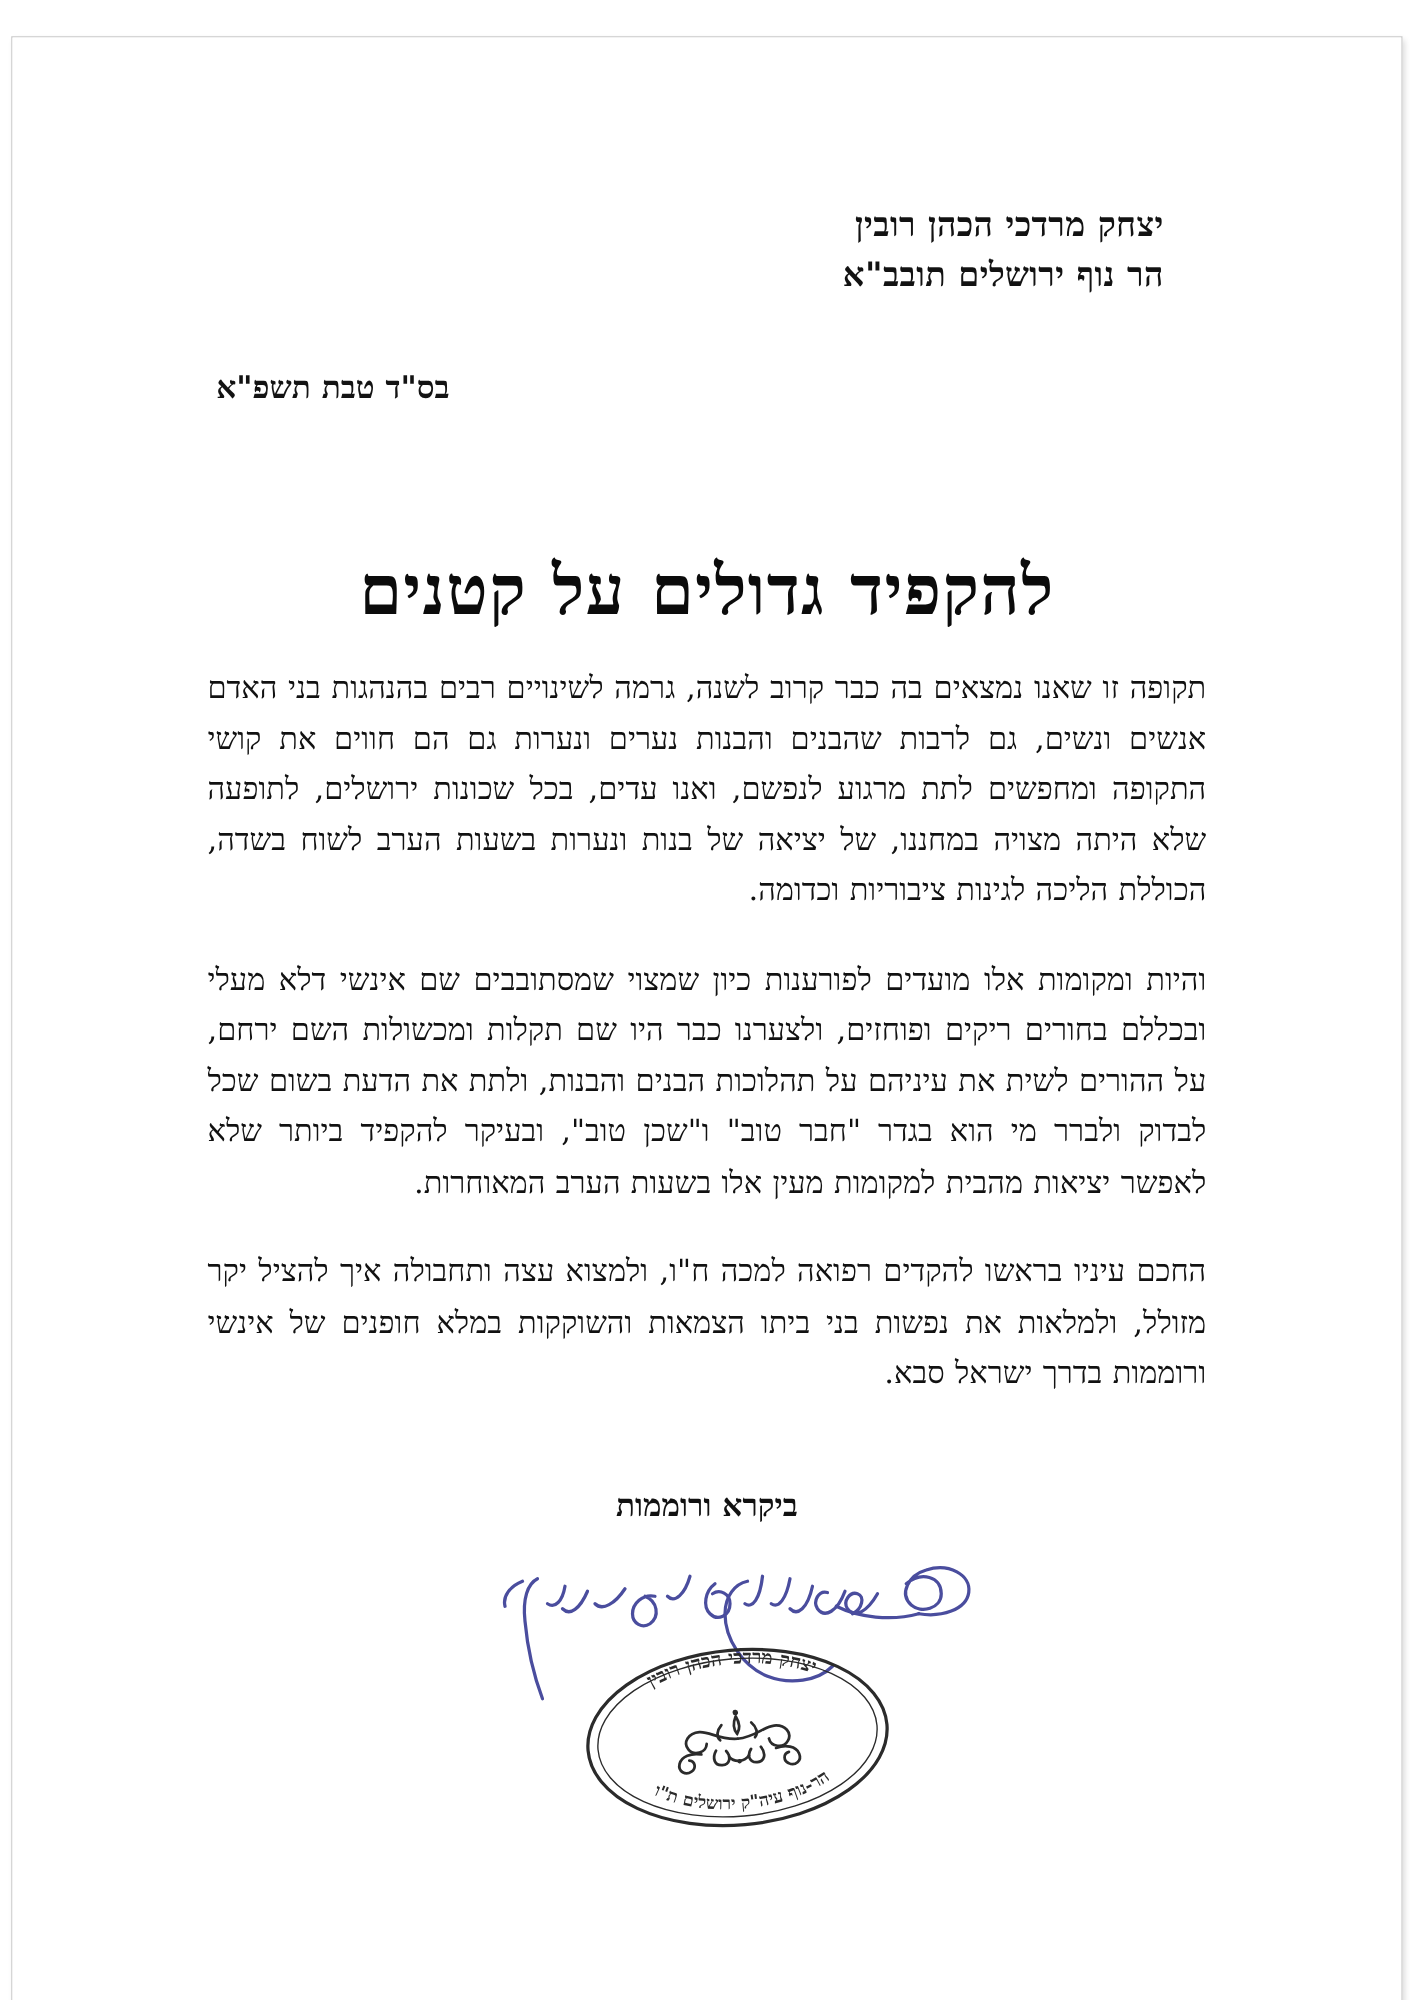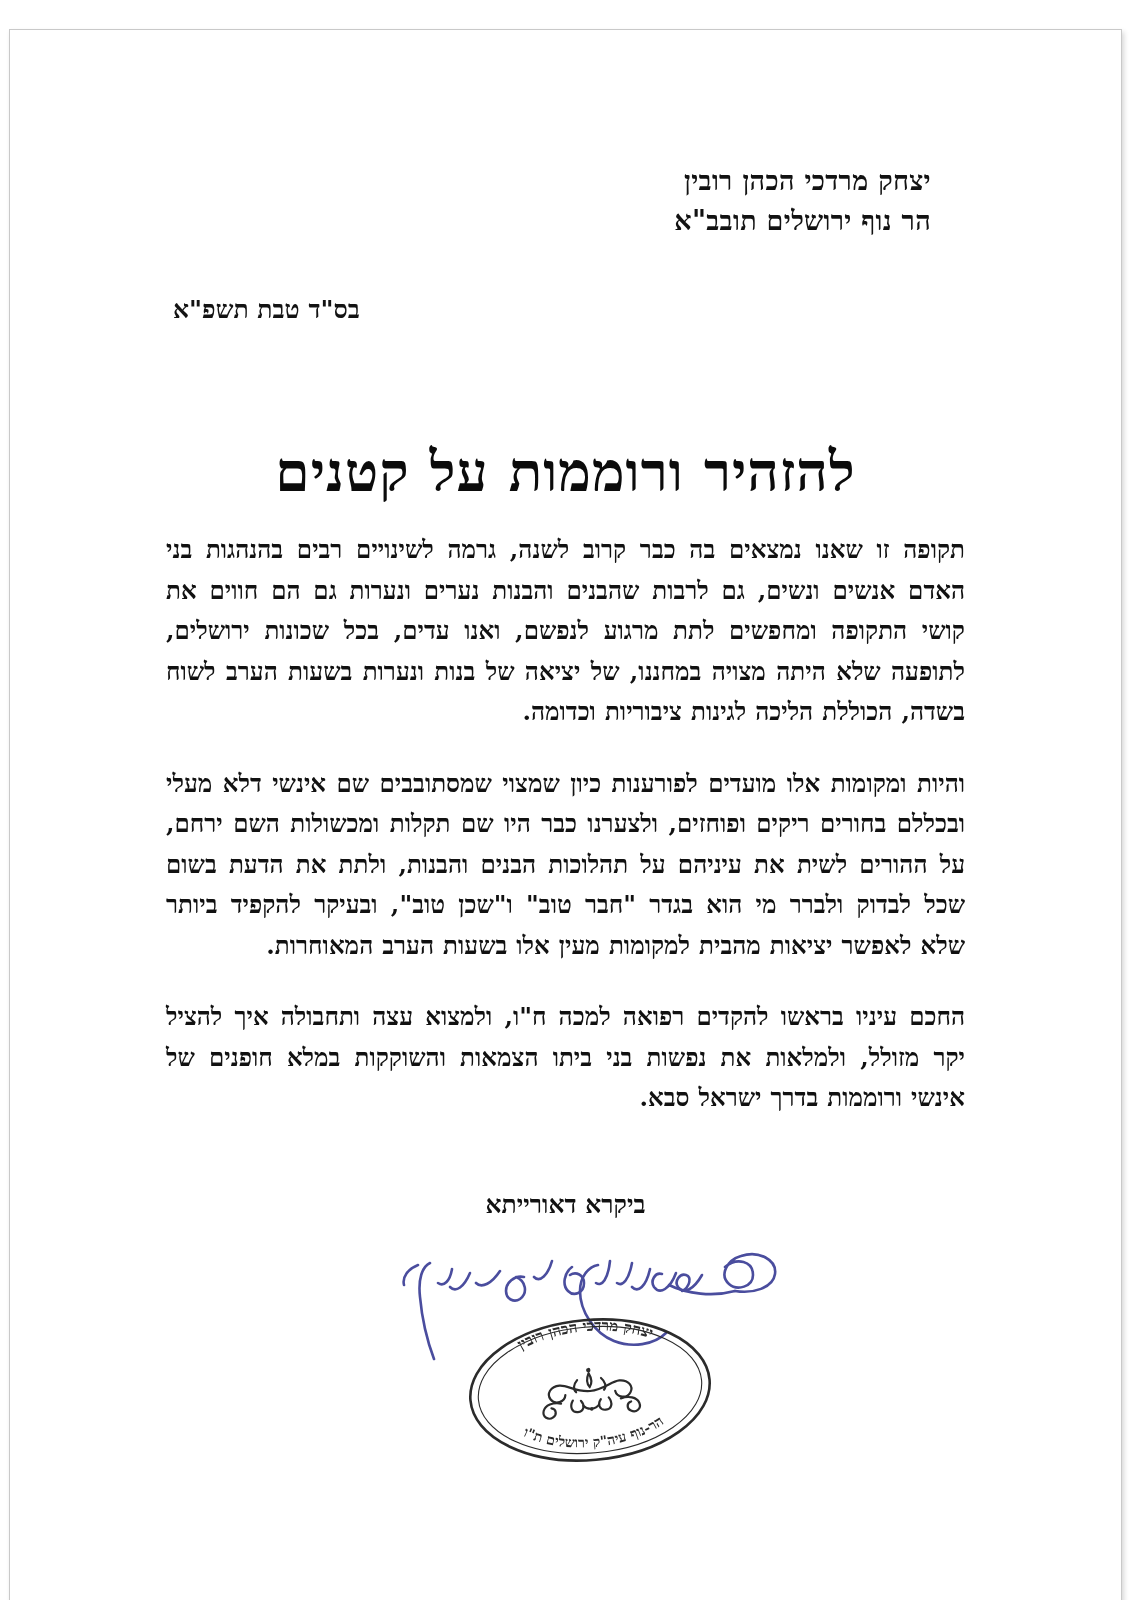--- a/index.html
+++ b/index.html
@@ -88,21 +88,21 @@
     position: absolute;
     right: 156px;
     left: 156px;
     top: 500px;
     direction: rtl;
     text-align: justify;
     text-align-last: right;
   }
   .para {
     font-family: "DejaVu Serif", "Liberation Serif", serif;
-    font-weight: bold;
+    font-weight: normal;
     font-size: 24.5px;
     line-height: 40.5px;
     color: #111111;
     margin: 0 0 31px 0;
     text-align: justify;
     text-align-last: right;
     direction: rtl;
     word-spacing: 0.5px;
   }
   .para:last-child { margin-bottom: 0; }
@@ -146,29 +146,29 @@
 <div class="page-frame">
   <div class="page-sheet">
 
     <div class="letterhead">
       <div class="letterhead-line">יצחק מרדכי הכהן רובין</div>
       <div class="letterhead-line">הר נוף ירושלים תובב"א</div>
     </div>
 
     <div class="date-line">בס"ד טבת תשפ"א</div>
 
-    <h1 class="doc-title">להזהיר ורוממות על קטנים</h1>
+    <h1 class="doc-title">להקפיד גדולים על קטנים</h1>
 
     <div class="body-block">
       <p class="para">תקופה זו שאנו נמצאים בה כבר קרוב לשנה, גרמה לשינויים רבים בהנהגות בני האדם אנשים ונשים, גם לרבות שהבנים והבנות נערים ונערות גם הם חווים את קושי התקופה ומחפשים לתת מרגוע לנפשם, ואנו עדים, בכל שכונות ירושלים, לתופעה שלא היתה מצויה במחננו, של יציאה של בנות ונערות בשעות הערב לשוח בשדה, הכוללת הליכה לגינות ציבוריות וכדומה.</p>
       <p class="para">והיות ומקומות אלו מועדים לפורענות כיון שמצוי שמסתובבים שם אינשי דלא מעלי ובכללם בחורים ריקים ופוחזים, ולצערנו כבר היו שם תקלות ומכשולות השם ירחם, על ההורים לשית את עיניהם על תהלוכות הבנים והבנות, ולתת את הדעת בשום שכל לבדוק ולברר מי הוא בגדר "חבר טוב" ו"שכן טוב", ובעיקר להקפיד ביותר שלא לאפשר יציאות מהבית למקומות מעין אלו בשעות הערב המאוחרות.</p>
       <p class="para">החכם עיניו בראשו להקדים רפואה למכה ח"ו, ולמצוא עצה ותחבולה איך להציל יקר מזולל, ולמלאות את נפשות בני ביתו הצמאות והשוקקות במלא חופנים של אינשי ורוממות בדרך ישראל סבא.</p>
     </div>
 
-    <div class="closing">ביקרא דאורייתא</div>
+    <div class="closing">ביקרא ורוממות</div>
 
     <div class="signature-area">
 
       <svg class="signature-svg" width="480" height="160" viewBox="0 0 480 160">
         <g fill="none" stroke="#4a4d9e" stroke-width="2.6" stroke-linecap="round" stroke-linejoin="round">
 
           <path d="M415 52 c12 -10 28 -6 28 8 c0 12 -16 16 -24 9 c-10 -9 -2 -24 12 -28 c18 -6 36 4 34 18 c-2 14 -22 20 -40 17"></path>
           <path d="M425 76 c-22 6 -48 3 -66 -6"></path>
 
           <path d="M392 60 c-8 14 -18 20 -24 12 c-4 -6 2 -14 8 -12 c6 2 4 12 -4 16"></path>

